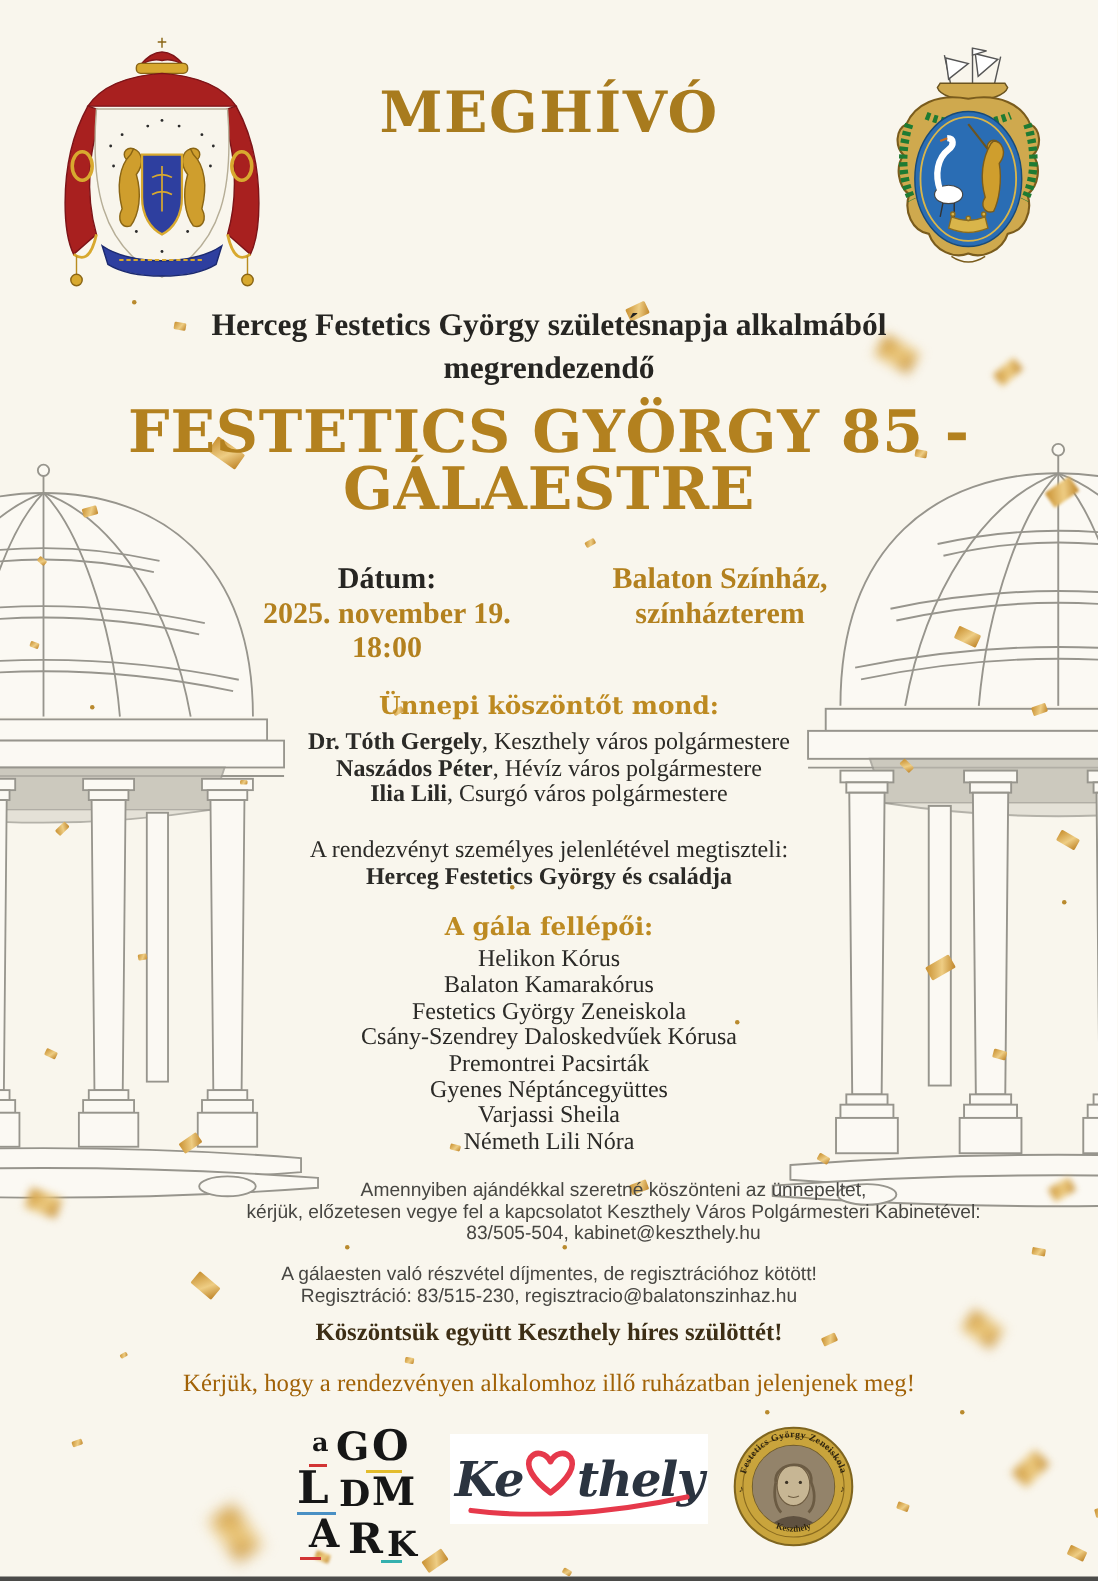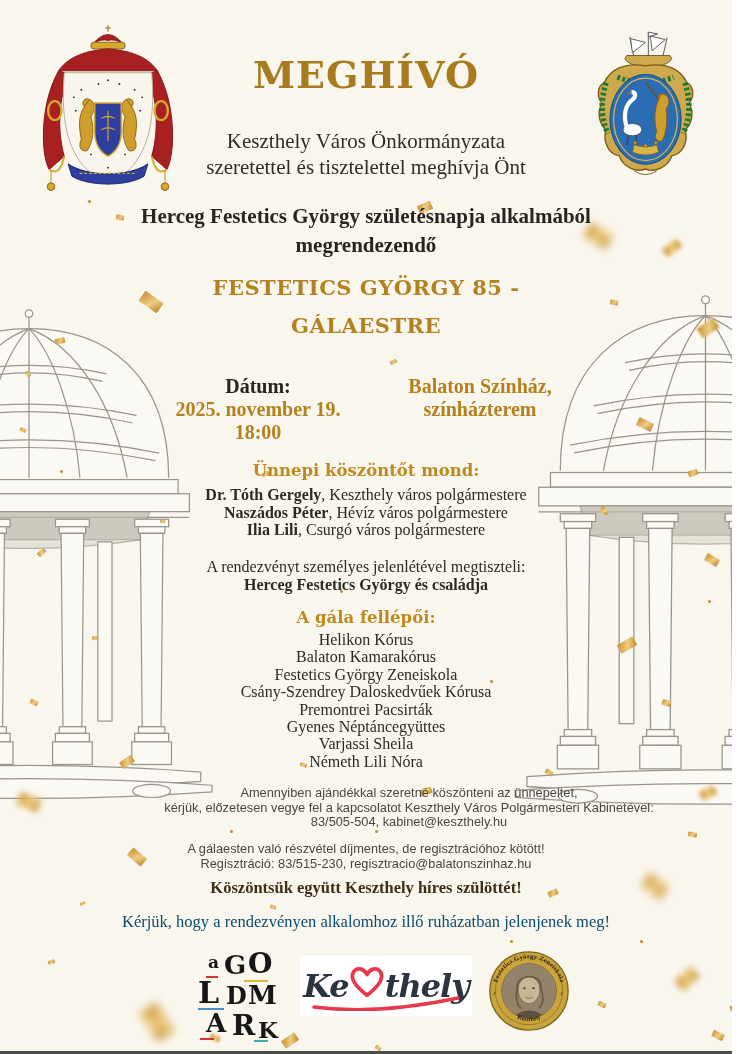--- a/index.html
+++ b/index.html
@@ -17,40 +17,40 @@
   .cf-dot{position:absolute; z-index:2; background:#b98a2e; border-radius:50%;}
   
   .layer{position:absolute; left:0; top:0; width:100%; z-index:3; text-align:center;}
   .crest{position:absolute; z-index:3;}
   .crest-left{left:32px; top:22px; width:152px; height:183px;}
   .crest-right{left:578px; top:30px; width:136px; height:158px;}
 
   .main-title{top:52px; font-family:"DejaVu Serif",serif; font-weight:bold; font-size:38px; letter-spacing:1px; color:#a87b1e;}
   .intro{top:128px; font-size:21px; line-height:26px; color:#2e2d2a;}
   .occasion{top:202px; font-size:21px; line-height:29px; font-weight:bold; color:#262522;}
-  .event-title{top:269px; font-family:"DejaVu Serif",serif; font-weight:bold; font-size:21px; line-height:38px; letter-spacing:.5px; color:#b3811f;}
+  .event-title{top:269px; font-family:"DejaVu Serif",serif; font-weight:bold; font-size:39px; line-height:38px; letter-spacing:.5px; color:#b3811f;}
 
   .detail-col{position:absolute; z-index:3; text-align:center; top:375px; width:280px;}
   .detail-col.left{left:118px;} .detail-col.right{left:340px;}
   .detail-label{font-weight:bold; font-size:20px; color:#262522;}
   .detail-value{font-weight:bold; font-size:20px; line-height:23px; color:#b3811f;}
 
   .sec-heading{font-family:"DejaVu Serif",serif; font-weight:bold; font-size:16.5px; color:#bd8a21;}
   .speeches-heading{top:461px;}
   .speakers{top:486px; font-size:16px; line-height:17.6px;}
   .speakers strong{font-weight:bold;}
   .honor{top:558px; font-size:16px; line-height:17.6px;}
   .honor .honor-name{font-weight:bold;}
   .performers-heading{top:608px;}
   .performers{top:631px; font-size:16px; line-height:17.4px;}
 
   .contact{top:786px; font-family:"Liberation Sans",sans-serif; font-size:12.8px; line-height:14.6px; color:#474642;margin-left:43px;}
   .registration{top:841px; font-family:"Liberation Sans",sans-serif; font-size:12.8px; line-height:15px; color:#474642;}
   .celebrate{top:878px; font-weight:bold; font-size:16.5px; color:#3d2e15;}
-  .dress{top:912px; font-size:16.5px; color:#0c4a6e;}
+  .dress{top:912px; font-size:16.5px; color:#a16207;}
 
   
   .goldmark{position:absolute; left:196px; top:952px; width:84px; height:88px; z-index:3;}
   .gm-l{position:absolute; font-family:"DejaVu Serif",serif; font-weight:bold; color:#161616; line-height:1;}
   .gm-0{left:12px; top:2px;  font-size:17px;}
   .gm-1{left:28px; top:0px;  font-size:26px;}
   .gm-2{left:52px; top:-2px; font-size:28px;}
   .gm-3{left:2px;  top:26px; font-size:30px;}
   .gm-4{left:30px; top:32px; font-size:24px;}
   .gm-5{left:52px; top:30px; font-size:26px;}
@@ -215,24 +215,20 @@
     <path d="M88,70 C82,80 80,94 84,108 C80,114 84,120 90,118 C94,110 96,96 94,84 C100,76 96,68 90,68 Z" fill="#cf9e2d" stroke="#7a5c1d"></path>
     <path d="M58,130 Q72,136 86,130 L84,122 Q72,127 60,122 Z" fill="#d9b54a" stroke="#8a6b1f"></path>
     <circle cx="61" cy="120" r="1.5" fill="#d9b54a" stroke="#8a6b1f"></circle>
       <circle cx="72" cy="123" r="1.5" fill="#d9b54a" stroke="#8a6b1f"></circle>
       <circle cx="83" cy="120" r="1.5" fill="#d9b54a" stroke="#8a6b1f"></circle>
     <path d="M60,150 Q72,158 84,150" stroke="#7a5c1d" fill="none"></path>
   </svg>
 
   <div class="layer main-title">MEGHÍVÓ</div>
 
-  <div class="layer intro">
-    <div>Keszthely Város Önkormányzata</div>
-    <div>szeretettel és tisztelettel meghívja Önt</div>
-  </div>
 
   <div class="layer occasion">
     <div>Herceg Festetics György születésnapja alkalmából</div>
     <div>megrendezendő</div>
   </div>
 
   <div class="layer event-title">
     <div>FESTETICS GYÖRGY 85 -</div>
     <div>GÁLAESTRE</div>
   </div>

